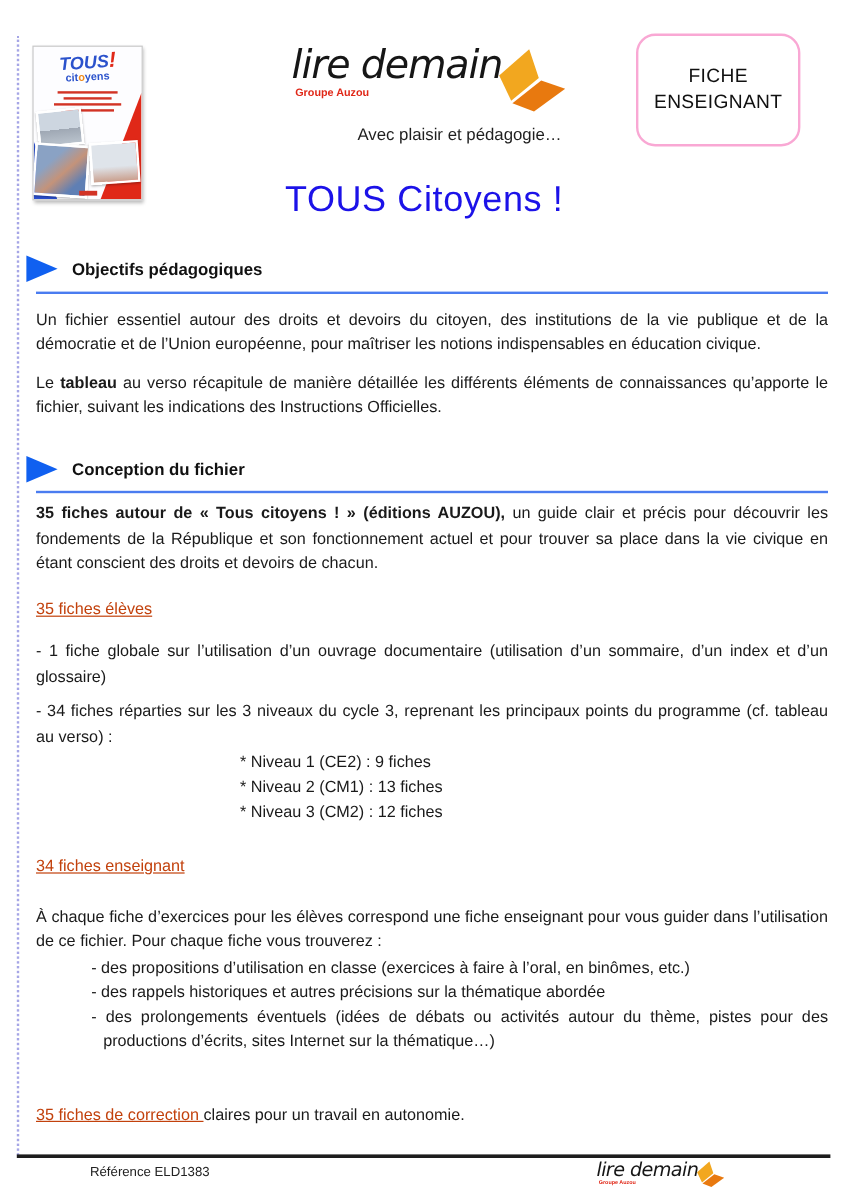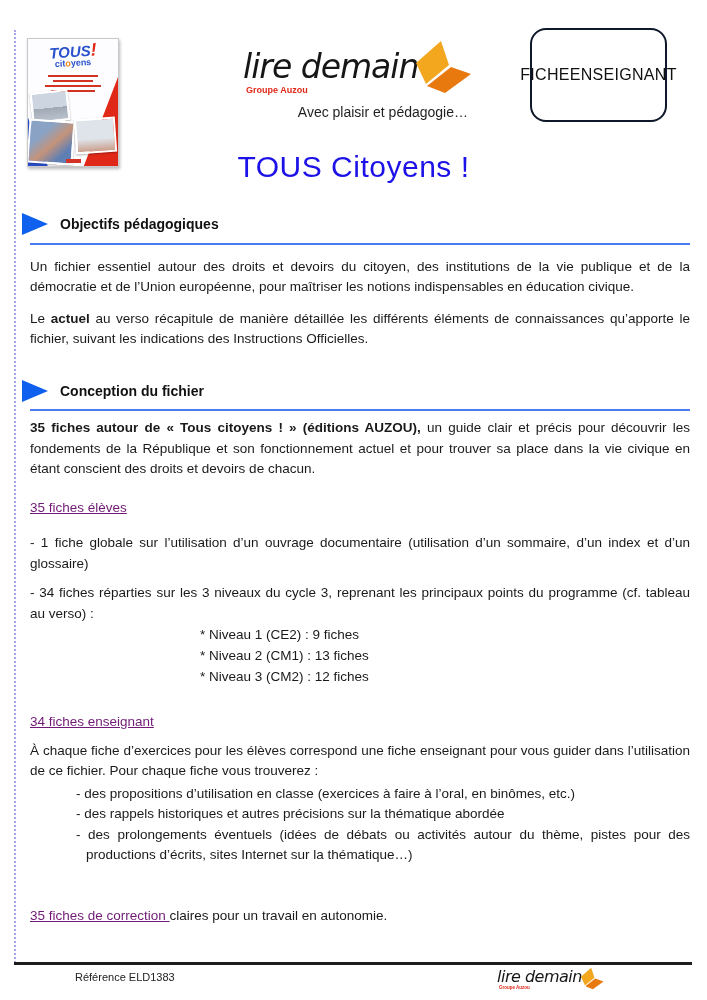--- a/index.html
+++ b/index.html
@@ -29,53 +29,53 @@
   .photo{position:absolute;border:2px solid #fff;box-shadow:0 1px 2px rgba(0,0,0,.3);}
   .photo1{left:3px;top:52px;width:34px;height:27px;transform:rotate(-6deg);
         background:linear-gradient(#cdd6e0 55%,#9fa8b4 55%,#b9c2cc);}
   .photo2{left:0px;top:81px;width:42px;height:40px;transform:rotate(4deg);
         background:linear-gradient(135deg,#8aa2c4 30%,#c4937a 55%,#5f7fb4 80%);}
   .photo3{left:47px;top:79px;width:37px;height:31px;transform:rotate(-4deg);
         background:linear-gradient(#dfe4ea 60%,#caa08e);}
   .cover-auzou{position:absolute;left:38px;bottom:3px;width:15px;height:4px;background:#d23325;}
 
   .logo{position:absolute;left:243px;top:37px;width:235px;}
-  .logo-row{display:flex;align-items:flex-end;}
+  .logo-row{display:flex;align-items:flex-start;}
   .logo-name{font-family:"DejaVu Sans",sans-serif;font-style:italic;font-size:33px;
         letter-spacing:-1px;color:#161616;line-height:34px;white-space:nowrap;}
   .logo-group{color:#e02818;font-weight:bold;font-size:9px;margin-top:1px;margin-left:3px;}
   .logo-book{margin-left:-4px;margin-top:2px;}
   .logo-tagline{margin-top:9px;text-align:right;width:225px;font-size:14px;color:#1f1f1f;}
 
   .badge{position:absolute;left:530px;top:28px;width:133px;height:90px;
-        border:2px solid #0f172a;border-radius:16px;display:flex;flex-direction:row;
+        border:2px solid #f9a8d4;border-radius:16px;display:flex;flex-direction:column;
         justify-content:center;align-items:center;background:#fff;}
   .badge div{font-size:16px;color:#111;line-height:22px;letter-spacing:.3px;}
 
   .doc-title{position:absolute;left:0;top:150px;width:707px;text-align:center;
         font-size:30px;color:#1c12e8;letter-spacing:.5px;}
 
   
   .main{position:absolute;left:30px;top:214px;width:660px;font-size:13.5px;line-height:20.5px;}
   .sec-head{position:relative;border-bottom:2px solid #4a7cf0;padding:0 0 7px 30px;margin:0;}
   .sec-title{font-weight:bold;font-size:14px;color:#111;}
   .tri{position:absolute;left:-8px;top:-1px;width:0;height:0;
         border-left:26px solid #1060f0;border-top:11px solid transparent;border-bottom:11px solid transparent;}
   .para{text-align:justify;margin:0;}
   .p1{margin-top:12px;}
   .p2{margin-top:11px;}
   .h2{margin-top:31px;}
   .p3{margin-top:7px;}
-  .doclink{color:#701a75;text-decoration:underline;}
+  .doclink{color:#c2410c;text-decoration:underline;}
   .link-line{margin-top:18px;}
   .p4{margin-top:15px;}
   .p5{margin-top:9px;}
   .niveaux{margin:0 0 16px 170px;padding:0;list-style:none;line-height:21px;}
   .link-line2{margin-top:25px;}
-  .p6{margin-top:8px;}
+  .p6{margin-top:21px;}
   .bullets{margin:2px 0 0 0;padding:0;list-style:none;}
   .bullets li{padding-left:56px;text-indent:-10px;text-align:justify;}
   .correction{margin-top:40px;}
 
   
   .footer-rule{position:absolute;left:14px;top:962px;width:678px;height:3px;background:#1d1d1d;}
   .footer-ref{position:absolute;left:75px;top:971px;font-size:11px;color:#222;}
   .footer-copy{position:absolute;left:300px;top:1000px;font-size:11px;color:#222;text-align:center;}
   .footer-logo{position:absolute;left:497px;top:966px;}
   .footer-logo .logo-name{font-size:16px;line-height:17px;letter-spacing:-.5px;}
@@ -129,21 +129,21 @@
 
   <div class="main">
 
     <div class="sec-head">
       <span class="tri"></span>
       <span class="sec-title">Objectifs pédagogiques</span>
     </div>
 
     <p class="para p1">Un fichier essentiel autour des droits et devoirs du citoyen, des institutions de la vie publique et de la démocratie et de l’Union européenne, pour maîtriser les notions indispensables en éducation civique.</p>
 
-    <p class="para p2"><span>Le </span><b>actuel</b><span> au verso récapitule de manière détaillée les différents éléments de connaissances qu’apporte le fichier, suivant les indications des Instructions Officielles.</span></p>
+    <p class="para p2"><span>Le </span><b>tableau</b><span> au verso récapitule de manière détaillée les différents éléments de connaissances qu’apporte le fichier, suivant les indications des Instructions Officielles.</span></p>
 
     <div class="sec-head h2">
       <span class="tri"></span>
       <span class="sec-title">Conception du fichier</span>
     </div>
 
     <p class="para p3"><b>35 fiches autour de « Tous citoyens ! » (éditions AUZOU),</b><span> un guide clair et précis pour découvrir les fondements de la République et son fonctionnement actuel et pour trouver sa place dans la vie civique en étant conscient des droits et devoirs de chacun.</span></p>
 
     <p class="para link-line"><span class="doclink">35 fiches élèves</span></p>
 

